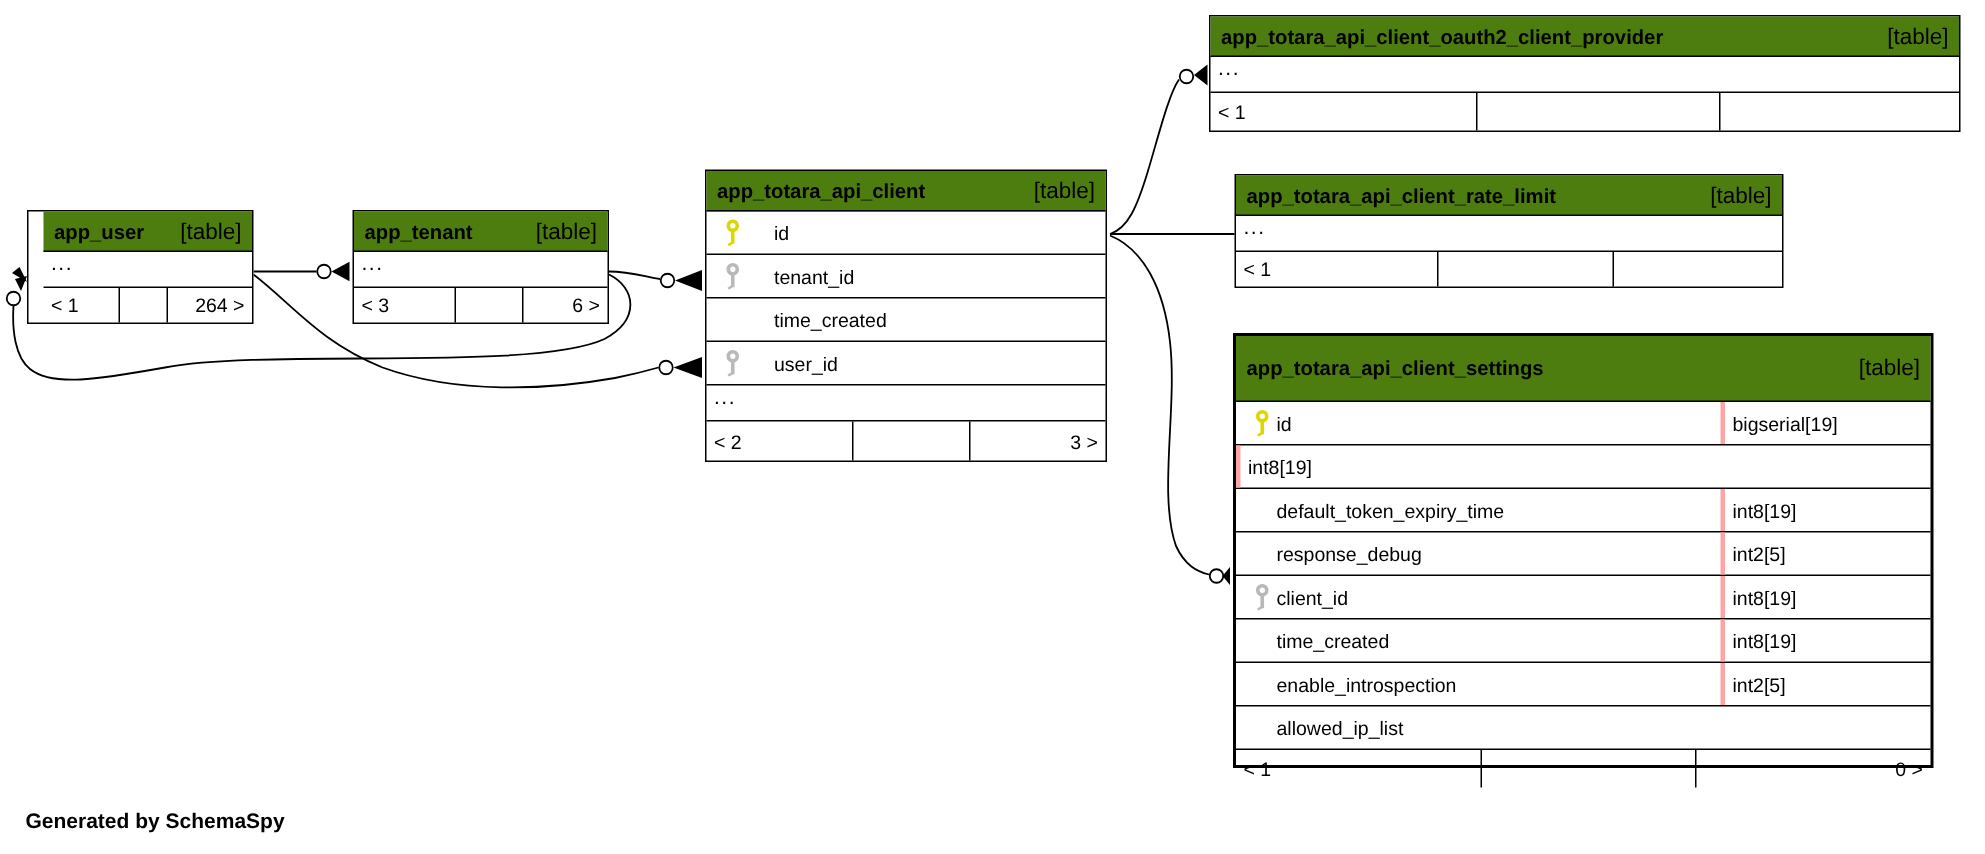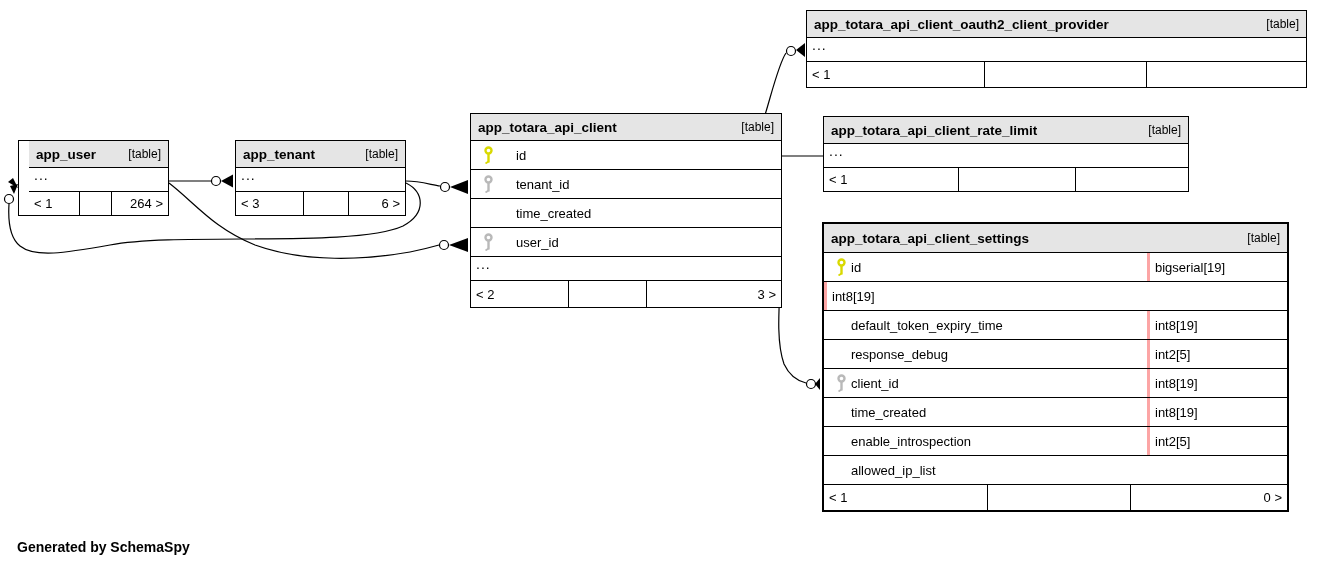--- a/index.html
+++ b/index.html
@@ -7,27 +7,27 @@
     width:1323px;height:569px;position:relative;background:#ffffff;
     font-family:"Liberation Sans",sans-serif;color:#000;overflow:hidden;
   }
   #edges{position:absolute;left:0;top:0;z-index:0;}
   .dbtable{
     position:absolute;background:#fff;border:1px solid #000;
     box-sizing:border-box;z-index:1;font-size:13px;
   }
   .dbtable.thick{border-width:2px;}
   .thead{
-    background:#e5e5e5;border-bottom:1px solid #000;display:flex;
+    background:#4d7c0f;border-bottom:1px solid #000;display:flex;
     justify-content:space-between;align-items:center;padding:0 7px;
     box-sizing:border-box;height:27px;
   }
-  .settings .thead{height:29px;}
+  .settings .thead{height:44px;}
   .tname{font-weight:bold;font-size:13.5px;white-space:nowrap;}
-  .ttag{font-size:12px;white-space:nowrap;margin-left:0;}
+  .ttag{font-size:15px;white-space:nowrap;margin-left:0;}
   .colrow{
     border-bottom:1px solid #000;display:flex;align-items:center;
     box-sizing:border-box;height:29px;padding-left:12px;white-space:nowrap;
   }
   .colrow:last-of-type{border-bottom:none;}
   .keyspot{width:11px;height:18px;display:inline-block;flex:0 0 11px;}
   .client .colname{margin-left:22px;}
   .settings .colname{margin-left:4px;}
   .settings .colrow{padding:0;}
   .settings .namecell{
@@ -108,21 +108,21 @@
     <span class="ttag">[table]</span>
   </div>
   <div class="ellrow">...</div>
   <div class="tfoot" style="grid-template-columns:67px 45px 1fr;height:23px;">
     <span class="fc">&lt; 3</span>
     <span class="fc"></span>
     <span class="fc fr">6 &gt;</span>
   </div>
 </div>
 
-<div class="dbtable client" style="left:470px;top:113px;width:312px;height:195px;text-align:center;">
+<div class="dbtable client" style="left:470px;top:113px;width:268px;height:195px;text-align:center;">
   <div class="thead">
     <span class="tname">app_totara_api_client</span>
     <span class="ttag">[table]</span>
   </div>
   <div class="colrow">
     <span class="keyspot">
       <svg width="11" height="18">
           <circle cx="5.5" cy="4.5" r="3" fill="none" stroke="#d9d900" stroke-width="2.4"></circle>
           <line x1="5.5" y1="7.5" x2="5.5" y2="16.5" stroke="#d9d900" stroke-width="2.4"></line>
           <line x1="5.5" y1="15.5" x2="2.5" y2="17.5" stroke="#d9d900" stroke-width="1.8"></line>

